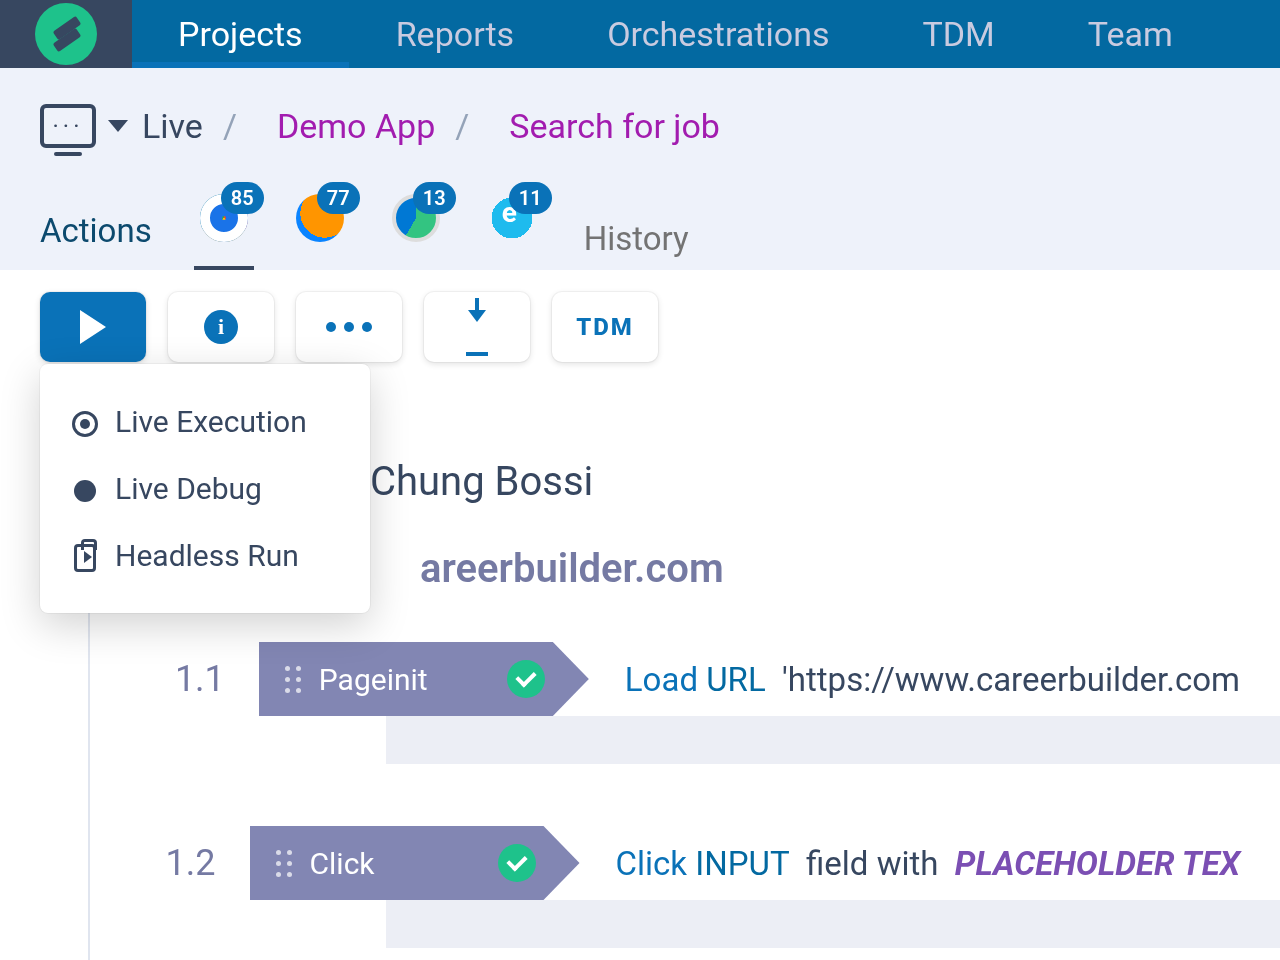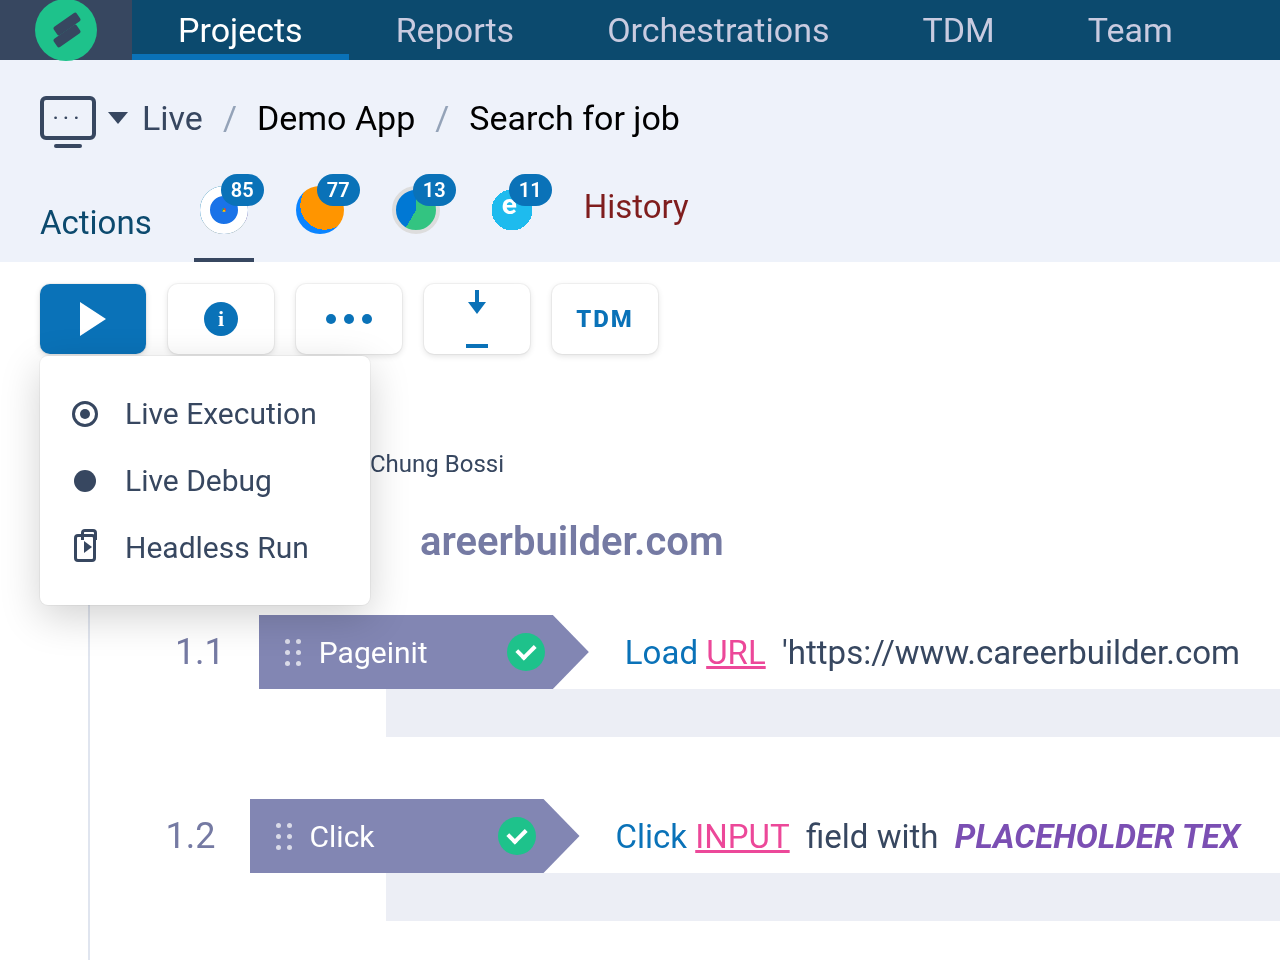--- a/index.html
+++ b/index.html
@@ -7,22 +7,22 @@
     font-family: -apple-system, BlinkMacSystemFont, "Segoe UI", Roboto, sans-serif;
     background: #fff;
     width: 1280px;
     height: 960px;
     overflow: hidden;
     color: #374760;
   }
 
   
   .topnav {
-    height: 60px;
-    background: #0c4a6e;
+    height: 68px;
+    background: #0369a1;
     display: flex;
     align-items: stretch;
   }
   .logo-cell {
     width: 132px;
     display: flex;
     align-items: center;
     justify-content: center;
     background: #374760;
   }
@@ -108,37 +108,37 @@
     border-radius: 2px;
   }
   .chevron-down {
     width: 0; height: 0;
     border-left: 10px solid transparent;
     border-right: 10px solid transparent;
     border-top: 12px solid #374760;
     margin-left: 6px;
   }
   .crumb-sep { color: #94a3b8; margin: 0 6px; }
-  .crumb-link { color: #000000; }
+  .crumb-link { color: #a21caf; margin-left: 20px; }
 
   
   .tabs-row {
     display: flex;
     align-items: flex-end;
     gap: 48px;
     margin-top: 46px;
     font-size: 33px;
     color: #374760;
   }
   .tab-plain {
     color: #0c4a6e;
     padding-bottom: 20px;
     cursor: pointer;
   }
-  .tab-history { color: #7f1d1d; padding-bottom: 36px; cursor: pointer; }
+  .tab-history { color: #737373; padding-bottom: 12px; cursor: pointer; }
   .browser-tab {
     position: relative;
     padding-bottom: 20px;
     cursor: pointer;
   }
   .browser-tab.active::after {
     content: "";
     position: absolute;
     left: -6px; right: -6px; bottom: 0;
     height: 4px;
@@ -231,21 +231,21 @@
     top: 94px;
     left: 40px;
     width: 330px;
     background: #fff;
     border-radius: 8px;
     box-shadow: 0 12px 40px rgba(0,0,0,0.18), 0 0 0 1px rgba(0,0,0,0.04);
     padding: 24px 0;
     z-index: 10;
   }
   .dd-item {
-    display: flex; align-items: center; gap: 25px;
+    display: flex; align-items: flex-end; gap: 15px;
     padding: 16px 30px;
     font-size: 30px;
     color: #374760;
     cursor: pointer;
   }
   .dd-icon {
     width: 30px; height: 30px;
     display: flex; align-items: center; justify-content: center;
     color: #374760;
   }
@@ -268,21 +268,21 @@
     width: 0; height: 0;
     border-left: 6px solid transparent;
     border-right: 6px solid transparent;
     border-top: 8px solid #374760;
     transform: rotate(-90deg);
   }
 
   
   .author-line {
     margin-top: 96px;
-    font-size: 24px;
+    font-size: 40px;
     color: #374760;
     padding-left: 330px;
   }
 
   
   .case-area {
     margin-top: 40px;
     padding-left: 50px;
     position: relative;
   }
@@ -352,21 +352,21 @@
     transform: rotate(-45deg);
     margin-top: -4px;
   }
   .step-desc {
     font-size: 33px;
     padding-top: 18px;
     white-space: nowrap;
     margin-left: 12px;
   }
   .step-desc .kw { color: #0a72b8; }
-  .step-desc .kw-purple { color: #ec4899; text-decoration: underline; }
+  .step-desc .kw-purple { color: #0369a1; }
   .step-desc .quote { color: #374760; }
   .step-desc .italic { font-style: italic; color: #7b4fb3; font-weight: bold; }
 
   .step-shadow {
     position: absolute;
     left: 296px;
     top: 74px;
     right: -200px;
     height: 48px;
     background: #eceef5;

